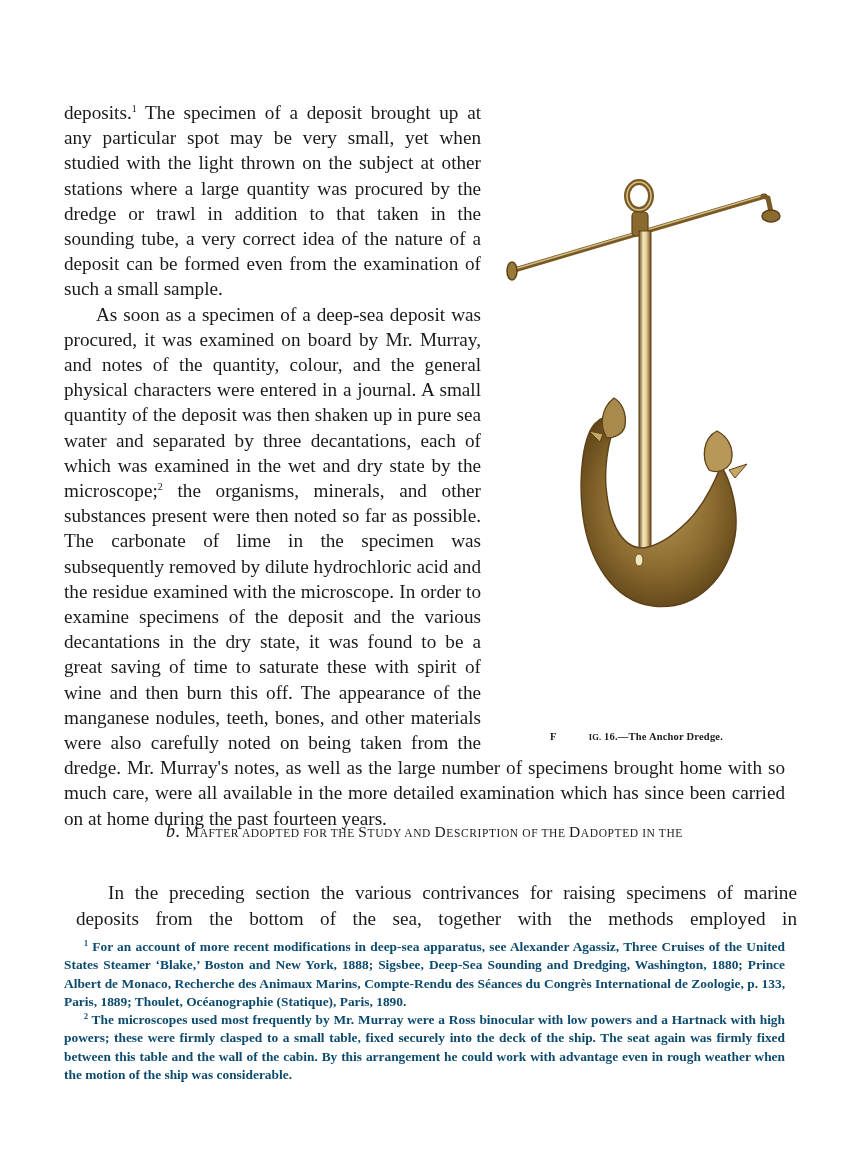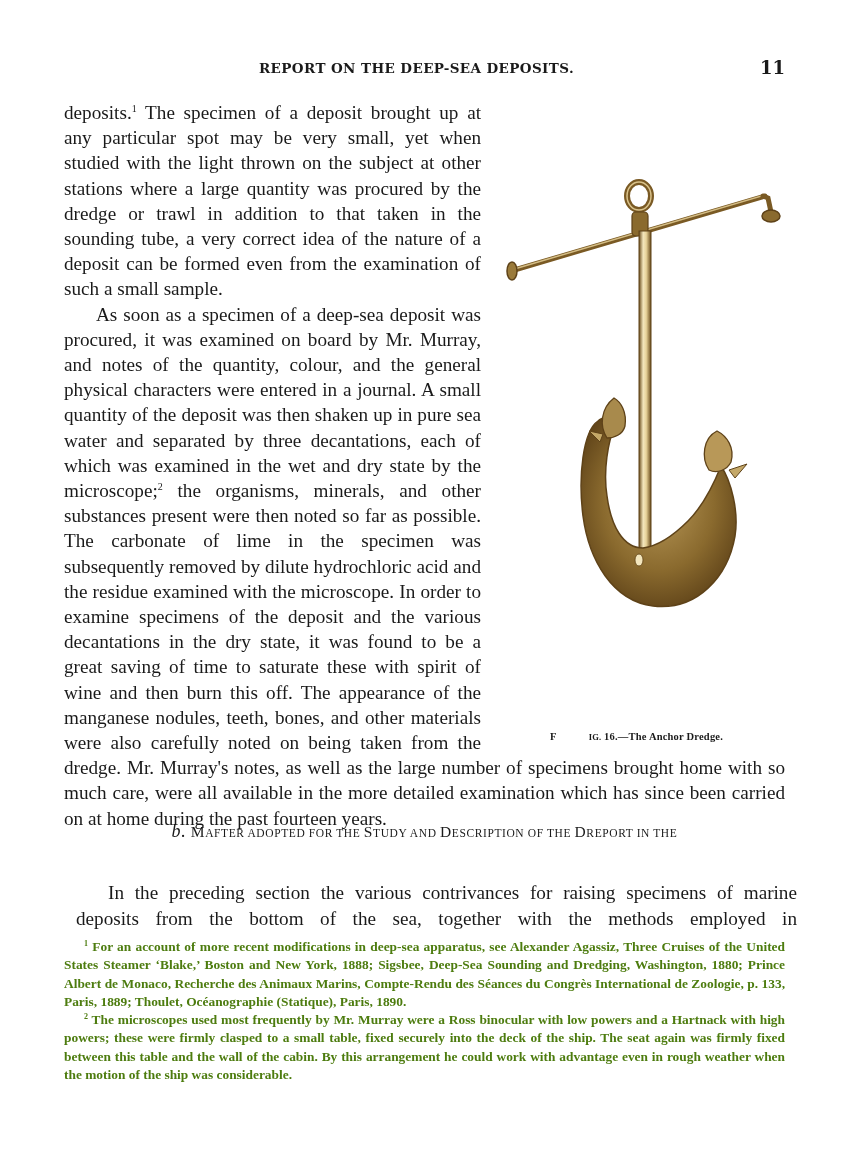--- a/index.html
+++ b/index.html
@@ -24,33 +24,29 @@
 
   .section-heading { position: absolute; left: 64px; top: 818px; width: 721px; text-align: center;
                      font-family: "Liberation Serif", serif; font-size: 15.5px; line-height: 27px; letter-spacing: 0.6px; }
   .section-heading .lbl { font-style: italic; font-size: 18px; }
   .section-heading .lc { font-size: 11.5px; }
 
   .section-para { position: absolute; left: 76px; top: 880px; width: 721px;
                   font-family: "Liberation Serif", serif; font-size: 19.2px; line-height: 25.5px; text-align: justify; text-align-last: justify; }
 
   .footnotes { position: absolute; left: 64px; top: 938px; width: 721px;
-               font-family: "Liberation Serif", serif; font-size: 13.4px; line-height: 18.3px; text-align: justify; font-weight: bold; color: #4d7c0f; }
+               font-family: "Liberation Serif", serif; font-size: 13.4px; line-height: 18.3px; text-align: justify; font-weight: bold; color: #0c4a6e; }
   .footnotes p { margin: 0; text-indent: 20px; }
   .footnotes sup { font-size: 8px; vertical-align: 5px; }
 </style>
 </head>
 <body>
 
 <div class="page">
 
-  <div class="running-head">
-    <span class="running-title">REPORT ON THE DEEP-SEA DEPOSITS.</span>
-    <span class="page-number">11</span>
-  </div>
 
   <div class="body-text">
     <div class="float-fig">
       <svg width="290" height="545" viewBox="0 0 290 545">
         <defs>
           <linearGradient id="shank" x1="0" x2="1" y1="0" y2="0">
             <stop offset="0" stop-color="#6a4c1c"></stop>
             <stop offset="0.35" stop-color="#f3e6bd"></stop>
             <stop offset="0.6" stop-color="#e8d39a"></stop>
             <stop offset="1" stop-color="#6a4c1c"></stop>
@@ -90,21 +86,21 @@
       <div class="fig-caption"><span>F</span><span class="sc">IG.</span><span> 16.—The Anchor Dredge.</span></div>
     </div>
 
     <p><span>deposits.</span><sup>1</sup><span> The specimen of a deposit brought up at any particular spot may be very small, yet when studied with the light thrown on the subject at other stations where a large quantity was procured by the dredge or trawl in addition to that taken in the sounding tube, a very correct idea of the nature of a deposit can be formed even from the examination of such a small sample.</span></p>
     <p class="indent"><span>As soon as a specimen of a deep-sea deposit was procured, it was examined on board by Mr. Murray, and notes of the quantity, colour, and the general physical characters were entered in a journal. A small quantity of the deposit was then shaken up in pure sea water and separated by three decantations, each of which was examined in the wet and dry state by the microscope;</span><sup>2</sup><span> the organisms, minerals, and other substances present were then noted so far as possible. The carbonate of lime in the specimen was subsequently removed by dilute hydrochloric acid and the residue examined with the microscope. In order to examine specimens of the deposit and the various decantations in the dry state, it was found to be a great saving of time to saturate these with spirit of wine and then burn this off. The appearance of the manganese nodules, teeth, bones, and other materials were also carefully noted on being taken from the dredge. Mr. Murray's notes, as well as the large number of specimens brought home with so much care, were all available in the more detailed examination which has since been carried on at home during the past fourteen years.</span></p>
   </div>
 
   <div class="section-heading">
     <div>
       <span class="lbl">b.</span>
-      <span>M</span><span class="lc">AFTER ADOPTED FOR THE </span><span>S</span><span class="lc">TUDY AND </span><span>D</span><span class="lc">ESCRIPTION OF THE </span><span>D</span><span class="lc">REPORT IN THE</span>
+      <span>M</span><span class="lc">AFTER ADOPTED FOR THE </span><span>S</span><span class="lc">TUDY AND </span><span>D</span><span class="lc">ESCRIPTION OF THE </span><span>D</span><span class="lc">ADOPTED IN THE</span>
     </div>
   </div>
 
   <div class="section-para indent">In the preceding section the various contrivances for raising specimens of marine deposits from the bottom of the sea, together with the methods employed in</div>
 
   <div class="footnotes">
     <p><sup>1</sup><span> For an account of more recent modifications in deep-sea apparatus, see Alexander Agassiz, Three Cruises of the United States Steamer ‘Blake,’ Boston and New York, 1888; Sigsbee, Deep-Sea Sounding and Dredging, Washington, 1880; Prince Albert de Monaco, Recherche des Animaux Marins, Compte-Rendu des Séances du Congrès International de Zoologie, p. 133, Paris, 1889; Thoulet, Océanographie (Statique), Paris, 1890.</span></p>
     <p><sup>2</sup><span> The microscopes used most frequently by Mr. Murray were a Ross binocular with low powers and a Hartnack with high powers; these were firmly clasped to a small table, fixed securely into the deck of the ship. The seat again was firmly fixed between this table and the wall of the cabin. By this arrangement he could work with advantage even in rough weather when the motion of the ship was considerable.</span></p>
   </div>
 

